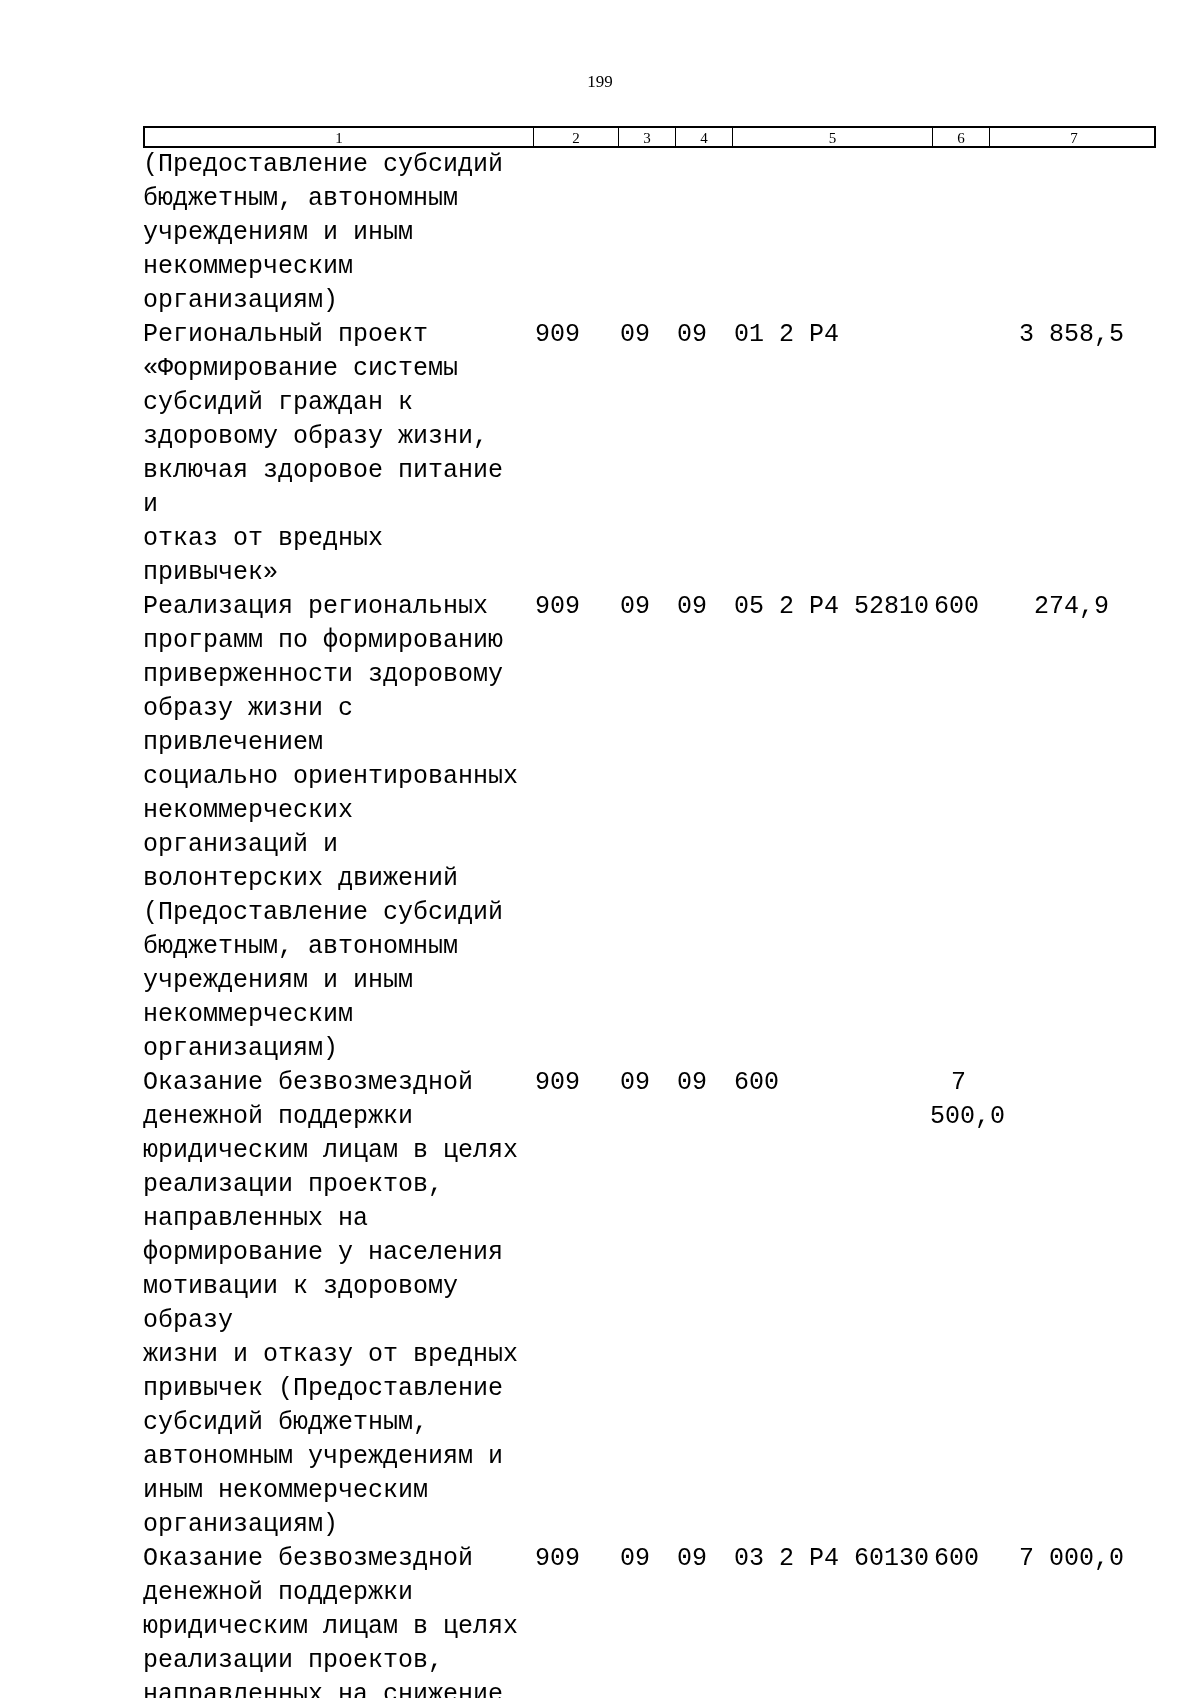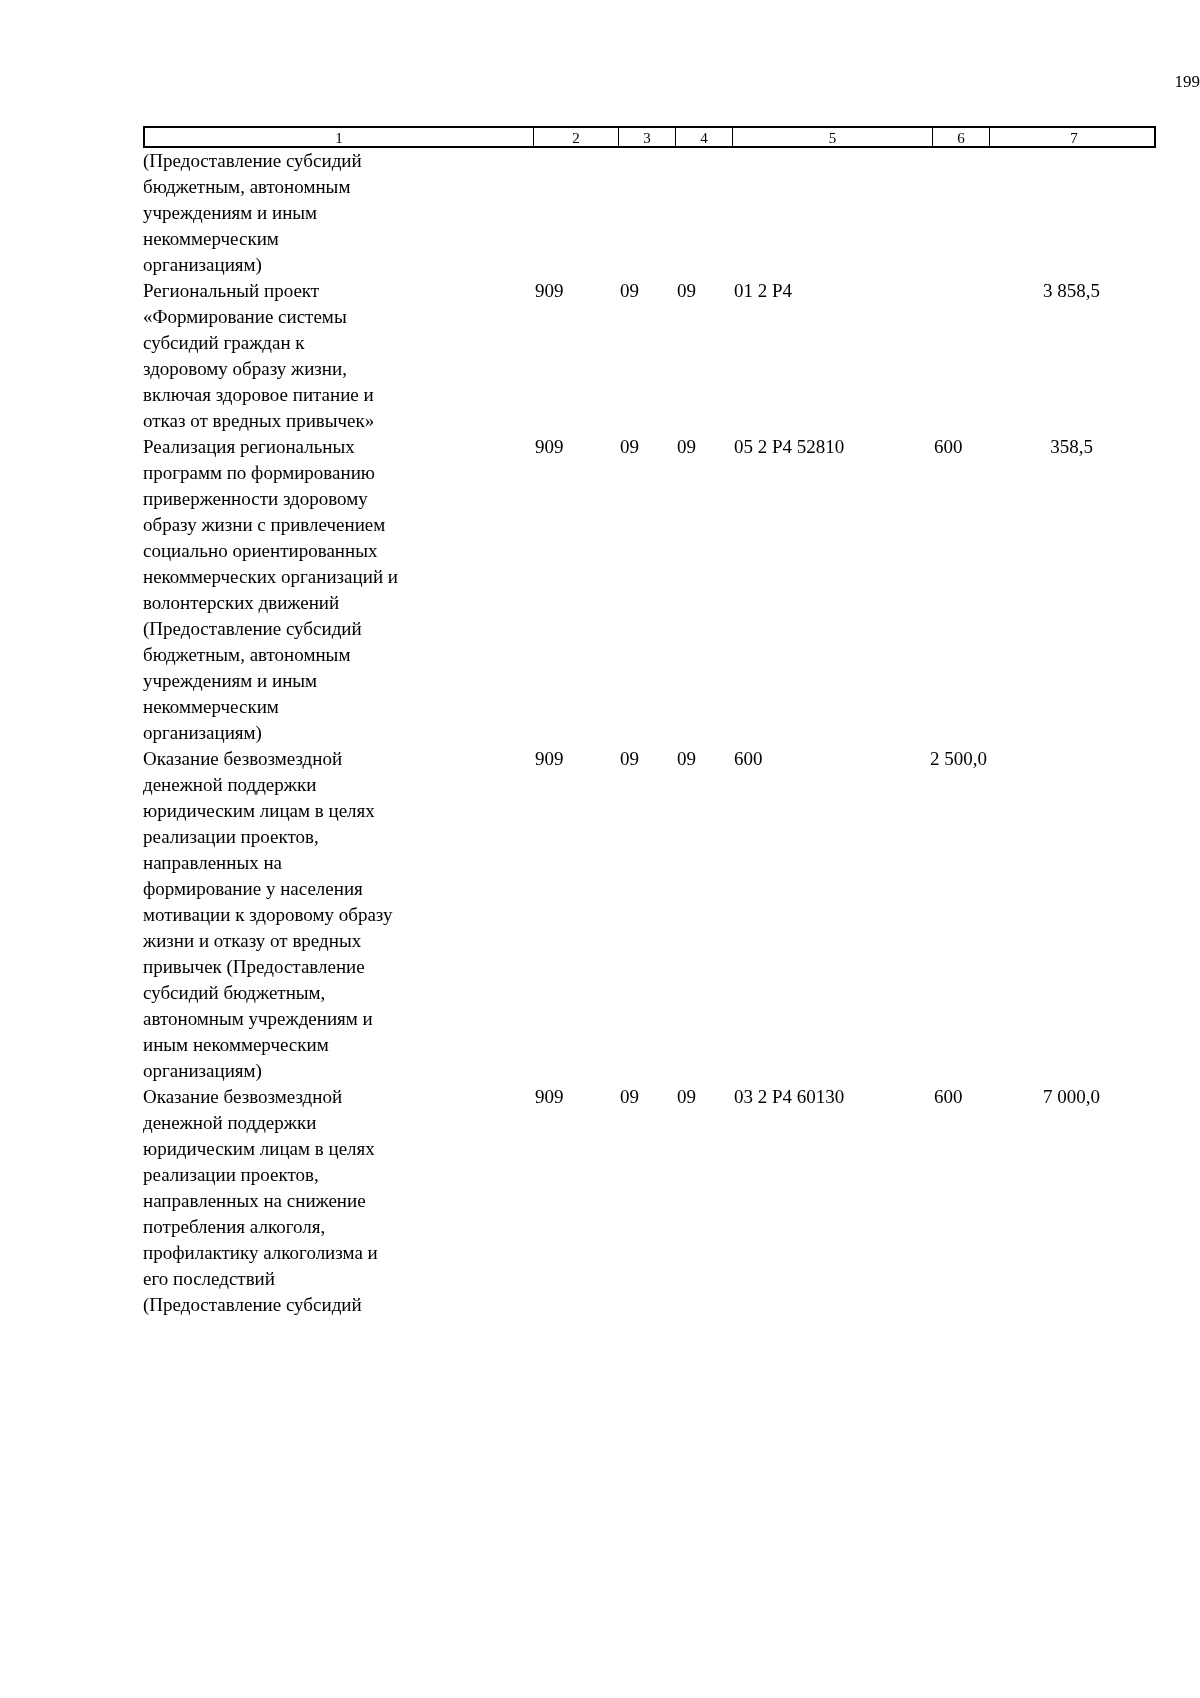--- a/index.html
+++ b/index.html
@@ -1,22 +1,22 @@
 <!DOCTYPE html>
 <html><head>
   <meta charset="utf-8">
   <style>
     html, body { margin: 0; padding: 0; background: #ffffff; }
     body { width: 1200px; height: 1698px; position: relative; color: #000; font-family: "Liberation Serif", serif; }
-    .page-number { position: absolute; top: 72px; left: 0; width: 1200px; text-align: right; font-size: 17px; }
+    .page-number { position: absolute; top: 72px; left: 0; width: 1200px; text-align: center; font-size: 17px; }
     .table { position: absolute; top: 126px; left: 143px; width: 1013px; }
     .hdr { display: grid; grid-template-columns: 388px 85px 57px 57px 200px 57px 169px; border: 2px solid #000; height: 22px; box-sizing: border-box; }
     .hdr > div { border-left: 1px solid #000; text-align: center; font-size: 15px; line-height: 20px; }
     .hdr > div:first-child { border-left: none; }
-    .row { display: grid; grid-template-columns: 388px 85px 57px 57px 200px 57px 169px; font-size: 19px; line-height: 26px; }
+    .row { display: grid; grid-template-columns: 388px 85px 57px 57px 200px 57px 169px; font-size: 25px; line-height: 34px; font-family: Liberation Mono, monospace; }
     .row > div { white-space: pre-line; }
     .c-desc { padding-left: 0; }
     .c-num { padding-left: 4px; }
     .c-amt { text-align: center; }
   </style>
 </head>
 <body>
 
 <div class="page-number">199</div>
 
@@ -71,42 +71,42 @@
 (Предоставление субсидий
 бюджетным, автономным
 учреждениям и иным
 некоммерческим
 организациям)</div>
     <div class="c-num">909</div>
     <div class="c-num">09</div>
     <div class="c-num">09</div>
     <div class="c-num">05 2 P4 52810</div>
     <div class="c-num">600</div>
-    <div class="c-amt">358,5</div>
+    <div class="c-amt">274,9</div>
   </div>
 
   <div class="row">
     <div class="c-desc">Оказание безвозмездной
 денежной поддержки
 юридическим лицам в целях
 реализации проектов,
 направленных на
 формирование у населения
 мотивации к здоровому образу
 жизни и отказу от вредных
 привычек (Предоставление
 субсидий бюджетным,
 автономным учреждениям и
 иным некоммерческим
 организациям)</div>
     <div class="c-num">909</div>
     <div class="c-num">09</div>
     <div class="c-num">09</div>
     <div class="c-num">600</div>
-    <div class="c-amt">2 500,0</div>
+    <div class="c-amt">7 500,0</div>
   </div>
 
   <div class="row">
     <div class="c-desc">Оказание безвозмездной
 денежной поддержки
 юридическим лицам в целях
 реализации проектов,
 направленных на снижение
 потребления алкоголя,
 профилактику алкоголизма и

